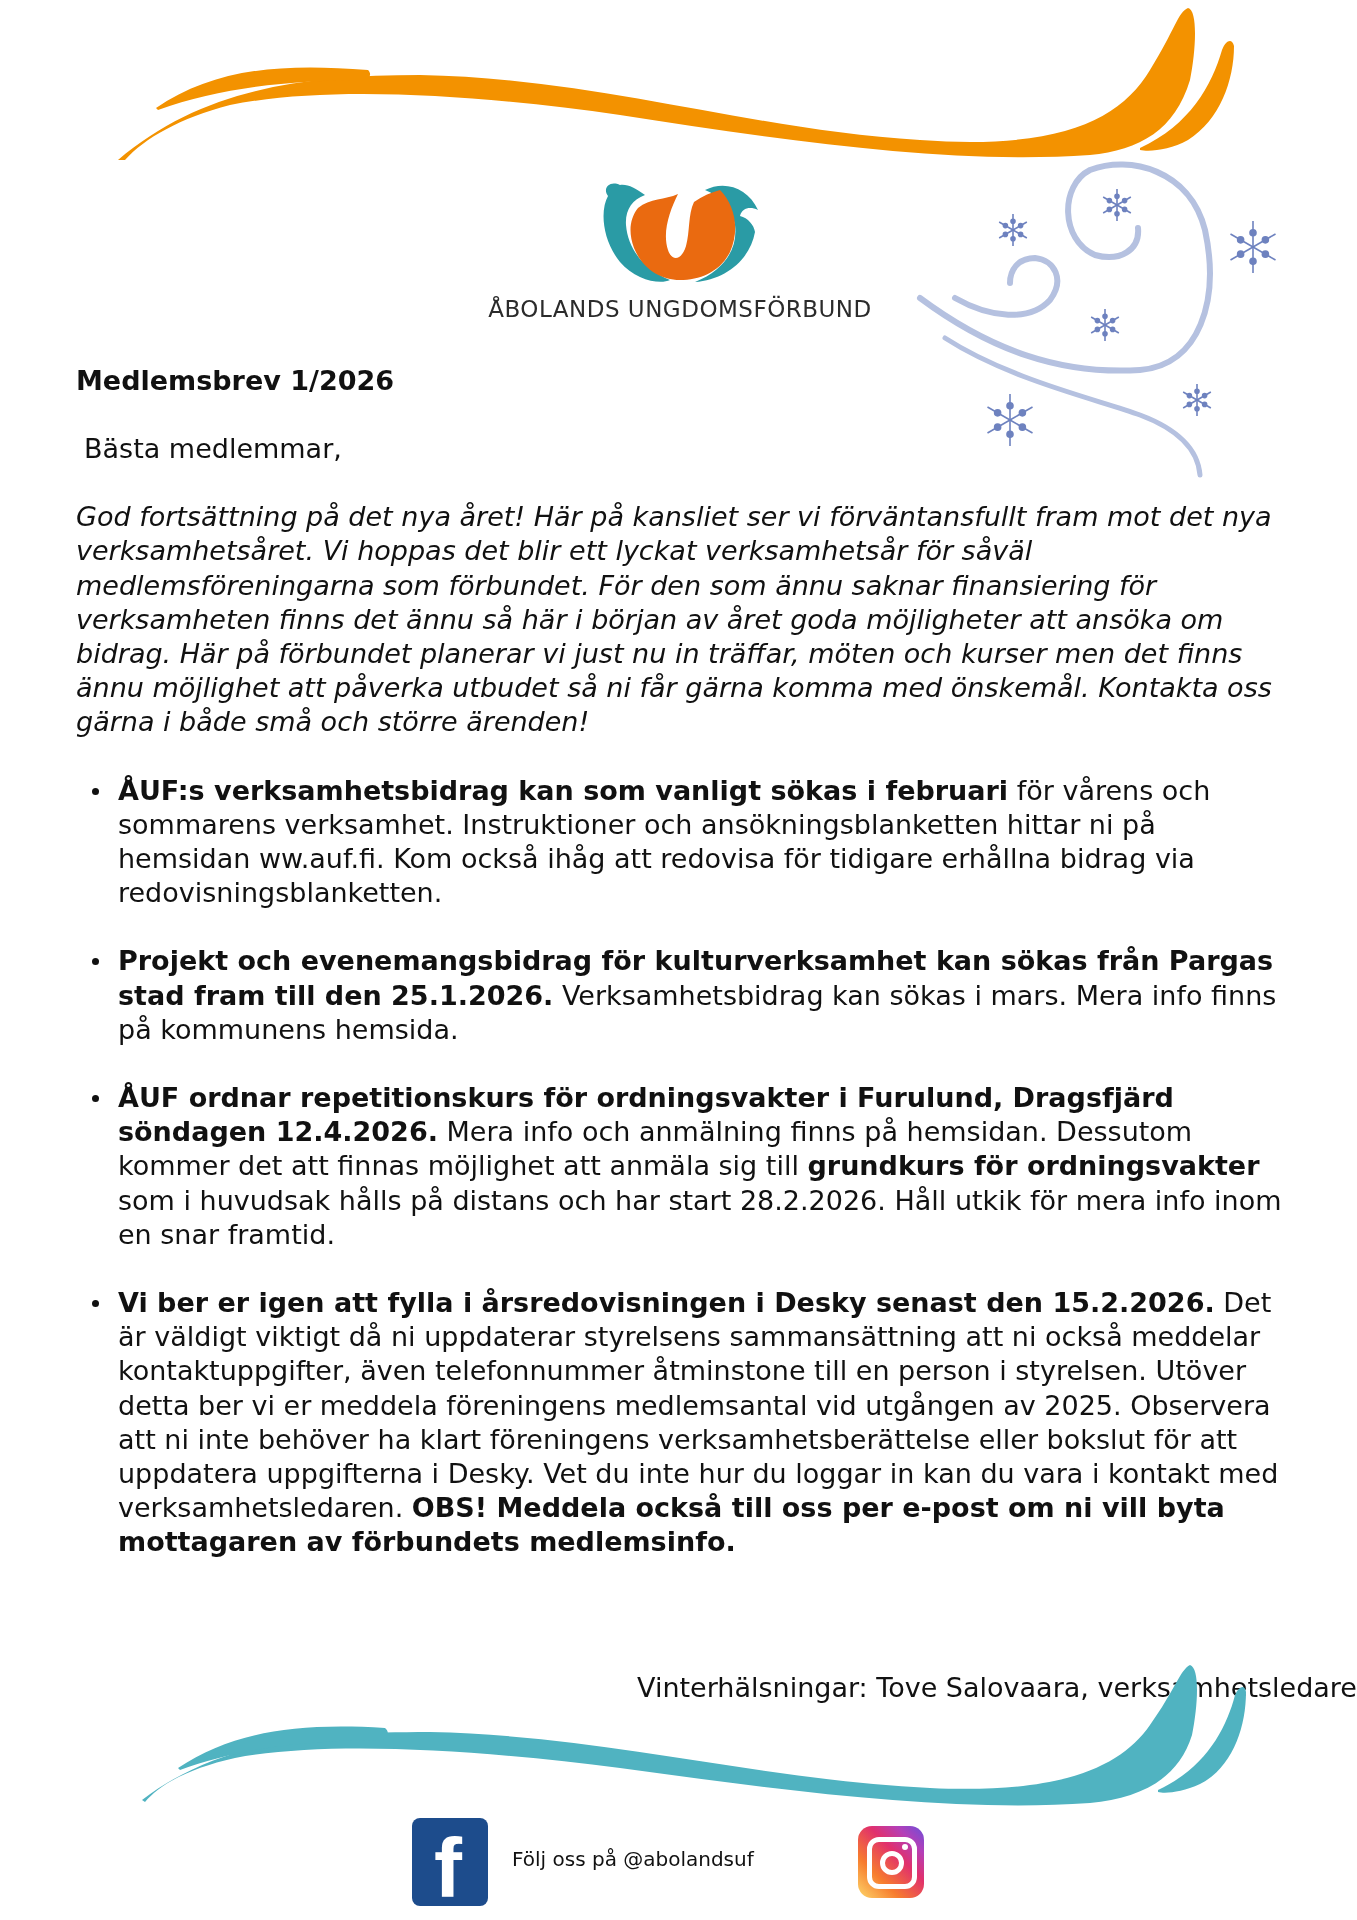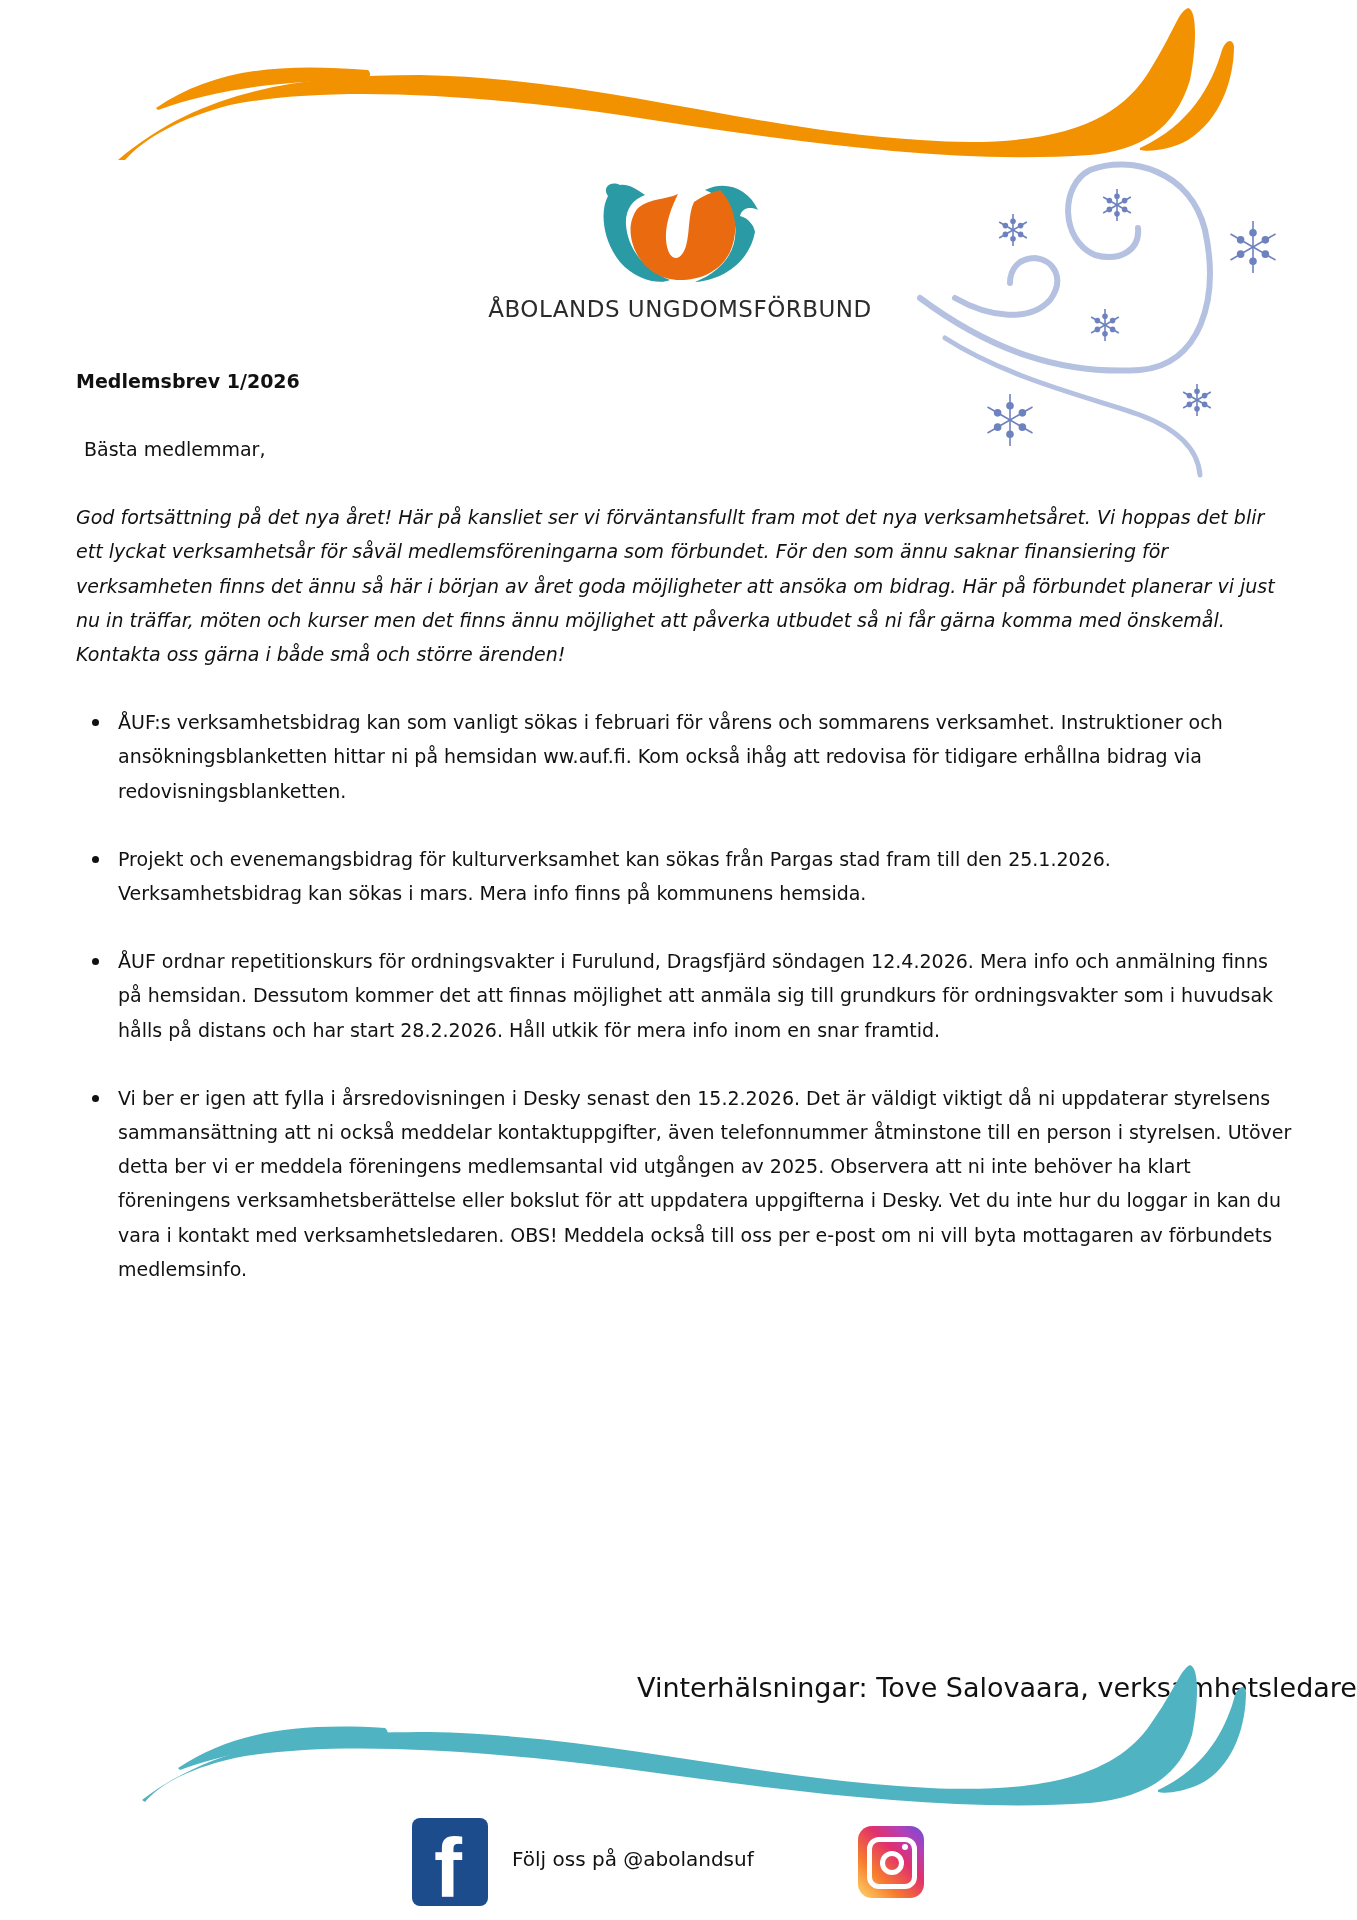--- a/index.html
+++ b/index.html
@@ -5,28 +5,28 @@
     html, body { margin: 0; padding: 0; background: #ffffff; }
     body { width: 1357px; height: 1920px; position: relative; overflow: hidden;
       font-family: "DejaVu Sans", sans-serif; color: #111111; }
     .deco { position: absolute; left: 0; top: 0; }
     #top-wave { width: 1357px; height: 180px; }
     #bottom-wave { top: 1650px; width: 1357px; height: 170px; }
     #winter-swirl { left: 900px; top: 150px; width: 457px; height: 340px; }
     #logo { left: 590px; top: 170px; width: 180px; height: 120px; }
     .brand-name { position: absolute; left: 470px; top: 296px; width: 420px; text-align: center;
       font-family: "DejaVu Sans", sans-serif; font-size: 23px; letter-spacing: 0.5px; color: #2b2b2b; font-weight: 400; }
-    .content { position: absolute; left: 76px; top: 364px; width: 1220px; font-size: 19px; line-height: 34.2px; }
+    .content { position: absolute; left: 76px; top: 364px; width: 1220px; font-size: 27px; line-height: 34.2px; }
     .title { font-weight: bold; margin: 0; height: 34px; }
     .greeting { margin: 34px 0 0 8px; }
     .intro { margin: 34px 0 0 0; width: 1200px; font-style: italic; }
     ul { margin: 34px 0 0 0; padding: 0 0 0 42px; list-style: none; }
     li { position: relative; margin: 0 0 34px 0; width: 1176px; }
     li::before { content: ""; position: absolute; left: -26px; top: 14px; width: 7px; height: 7px; border-radius: 50%; background: #111; }
-    b { font-weight: normal; }
+    b { font-weight: bold; }
     .signoff { position: absolute; left: 0; width: 1357px; top: 1672px; text-align: right; font-size: 27px; }
     .social { position: absolute; left: 0; width: 1357px; top: 1818px; height: 88px; }
     .fb { position: absolute; left: 412px; top: 0; width: 76px; height: 88px; background: #1d4c8c; border-radius: 8px; }
     .fb span { position: absolute; left: 22px; top: 8px; color: #fff; font-family: "Liberation Sans", sans-serif; font-weight: bold; font-size: 84px; line-height: 84px; }
     .follow { position: absolute; left: 512px; top: 24px; font-size: 20px; line-height: 34px; }
     .ig { position: absolute; left: 858px; top: 8px; width: 66px; height: 72px; border-radius: 14px;
       background: linear-gradient(45deg, #fdd76a 0%, #f77c2e 30%, #e1306c 60%, #b43fb8 80%, #6a4fd9 100%); }
     .ig .ring { position: absolute; left: 9px; top: 11px; width: 40px; height: 42px; border: 5px solid #fff; border-radius: 12px; }
     .ig .lens { position: absolute; left: 22px; top: 25px; width: 14px; height: 14px; border: 5px solid #fff; border-radius: 50%; }
     .ig .dot { position: absolute; left: 44px; top: 18px; width: 6px; height: 6px; background: #fff; border-radius: 50%; }

